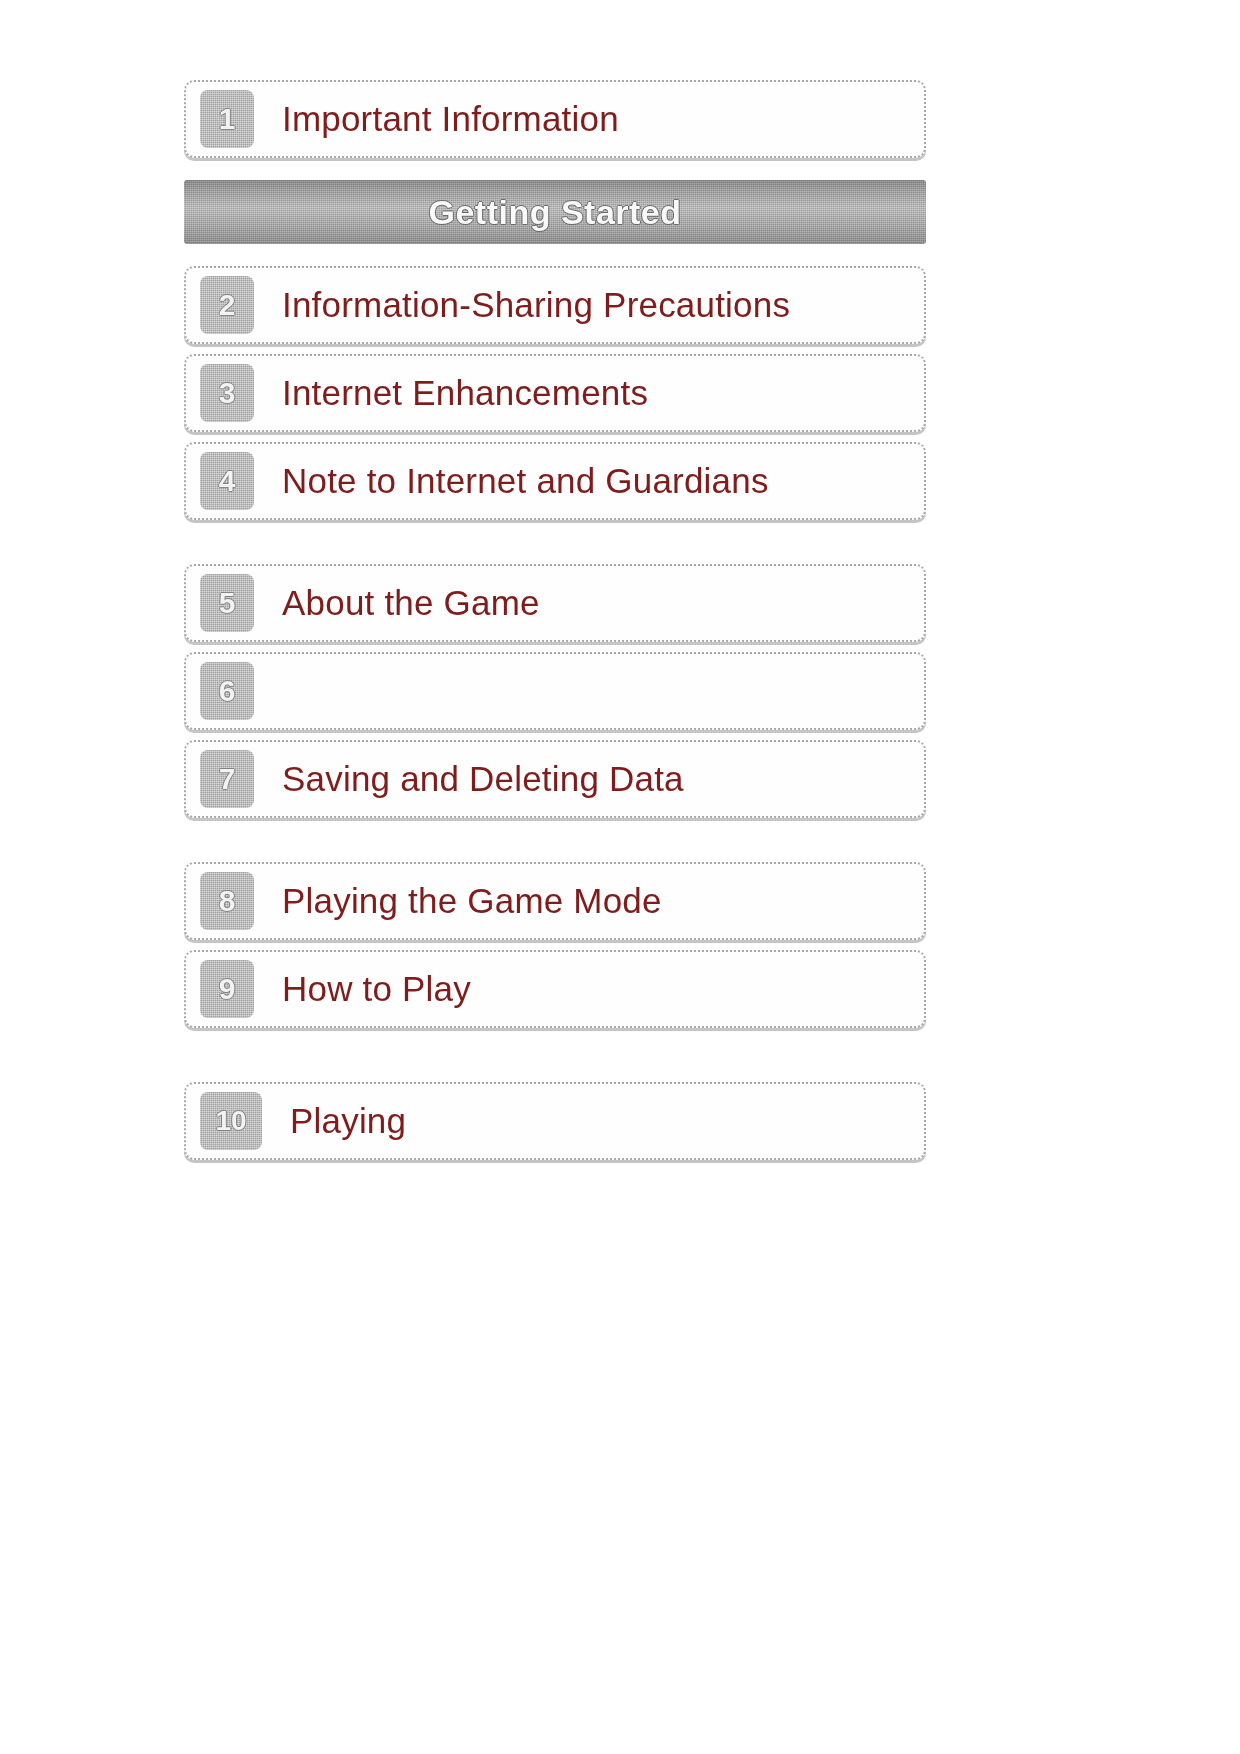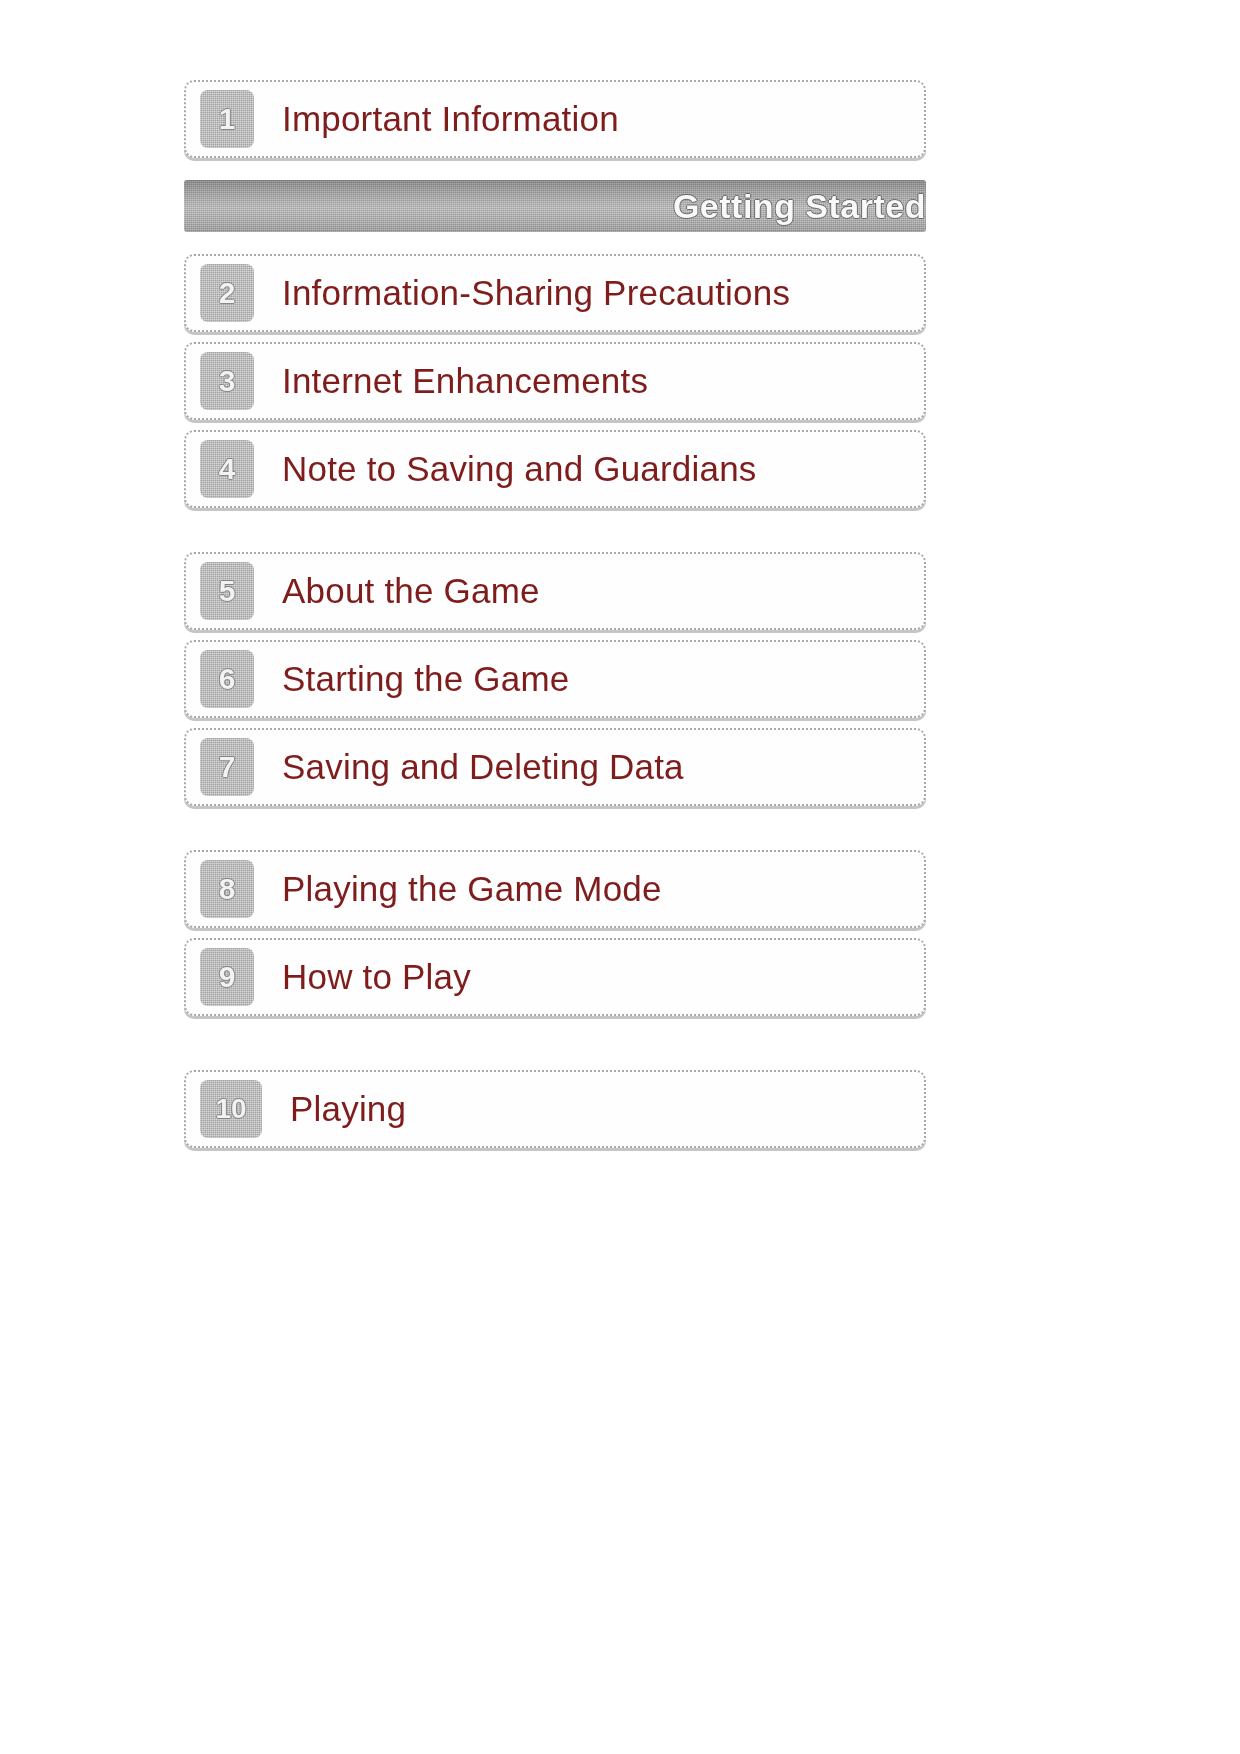--- a/index.html
+++ b/index.html
@@ -25,21 +25,21 @@
   #toc {
     position: absolute;
     left: 184px;
     top: 80px;
     width: 742px;
   }
 
   
   .section-header {
     position: relative;
-    height: 52px;
+    height: 64px;
     margin: 0 0 0 0;
     border-radius: 3px;
     background-color: #9a9a9a;
     background-image:
       linear-gradient(to bottom,
         rgba(0,0,0,0.22) 0px,
         rgba(0,0,0,0.10) 10px,
         rgba(255,255,255,0.10) 28px,
         rgba(0,0,0,0.06) 46px,
         rgba(0,0,0,0.20) 64px),
@@ -48,21 +48,21 @@
         rgba(255,255,255,0.28) 1px,
         rgba(0,0,0,0.0) 1px,
         rgba(0,0,0,0.0) 2px),
       repeating-linear-gradient(90deg,
         rgba(255,255,255,0.22) 0px,
         rgba(255,255,255,0.22) 1px,
         rgba(0,0,0,0.0) 1px,
         rgba(0,0,0,0.0) 2px);
     display: flex;
     align-items: center;
-    justify-content: flex-end;
+    justify-content: center;
   }
   .section-header .section-title {
     font-size: 34px;
     font-weight: bold;
     color: #ffffff;
     letter-spacing: 0.5px;
     text-shadow:
        1px 0 0 rgba(90,90,90,0.85),
       -1px 0 0 rgba(90,90,90,0.85),
        0 1px 0 rgba(90,90,90,0.85),
@@ -153,32 +153,31 @@
         <span class="entry-label">Information-Sharing Precautions</span>
       </div>
       <div class="gap-sm"></div>
       <div class="entry">
         <span class="badge">3</span>
         <span class="entry-label">Internet Enhancements</span>
       </div>
       <div class="gap-sm"></div>
       <div class="entry">
         <span class="badge">4</span>
-        <span class="entry-label">Note to Saving and Guardians</span>
+        <span class="entry-label">Note to Internet and Guardians</span>
       </div>
       <div class="gap-md"></div>
       <div class="gap-md"></div>
       <div class="entry">
         <span class="badge">5</span>
         <span class="entry-label">About the Game</span>
       </div>
       <div class="gap-sm"></div>
       <div class="entry">
         <span class="badge">6</span>
-        <span class="entry-label">Starting the Game</span>
       </div>
       <div class="gap-sm"></div>
       <div class="entry">
         <span class="badge">7</span>
         <span class="entry-label">Saving and Deleting Data</span>
       </div>
       <div class="gap-md"></div>
       <div class="gap-md"></div>
       <div class="entry">
         <span class="badge">8</span>

